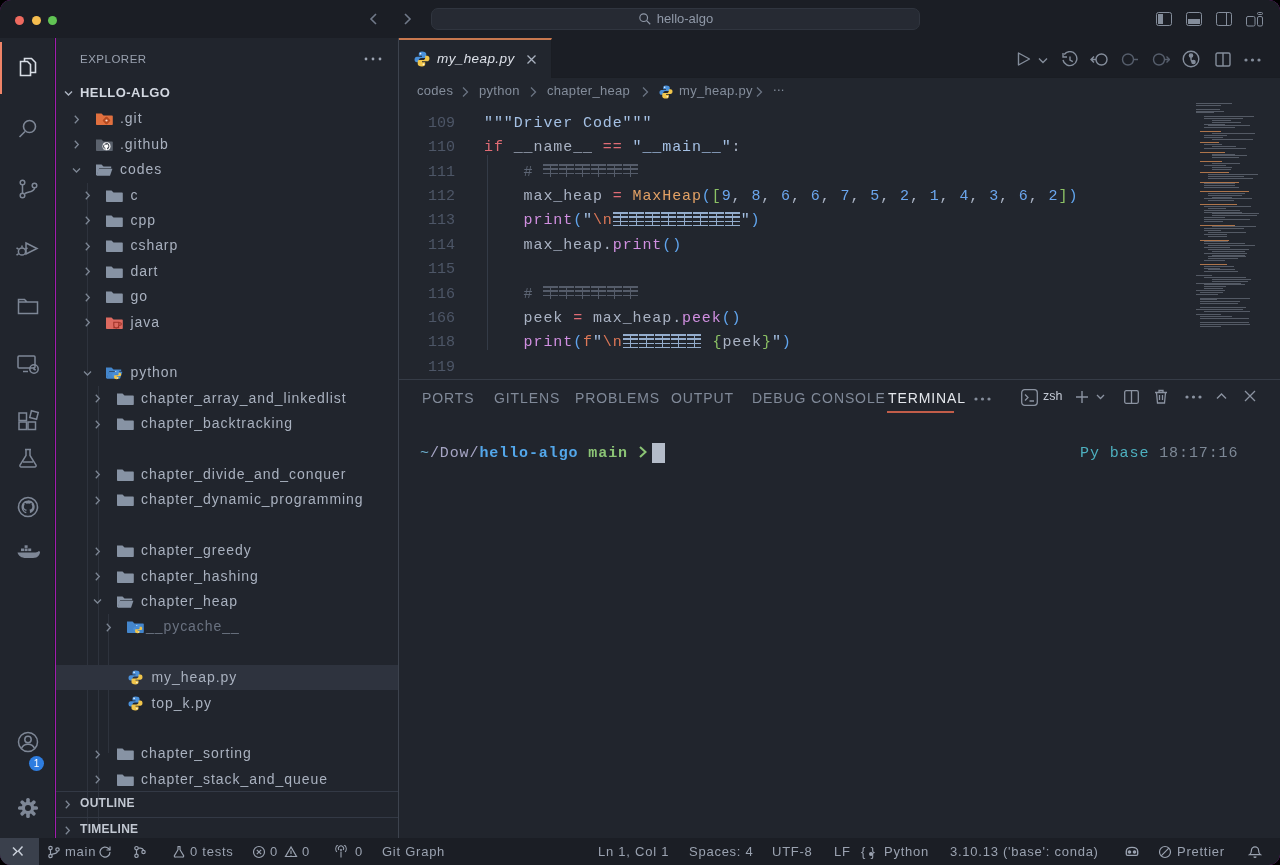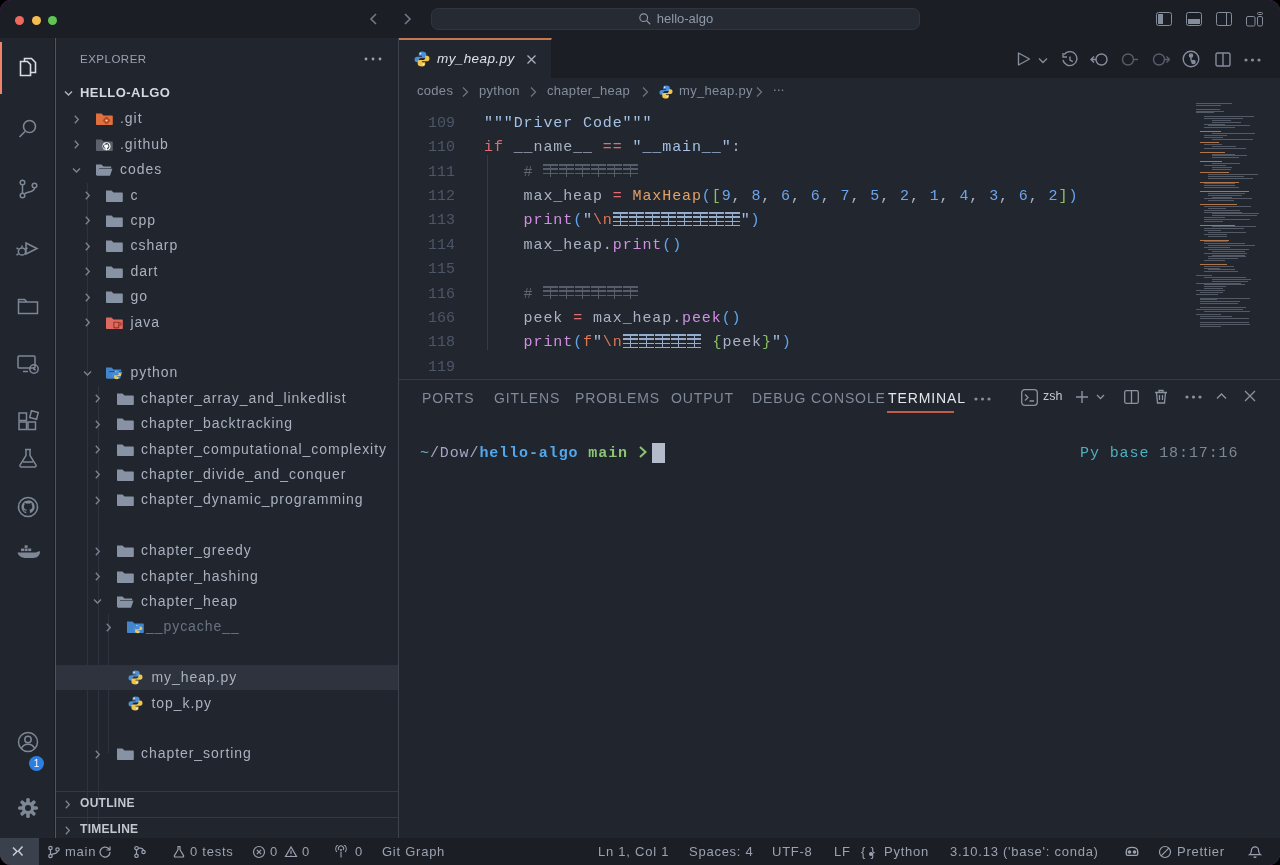--- a/index.html
+++ b/index.html
@@ -307,29 +307,20 @@
       </div>
 <div class="row" style="top:373.1px">
 <svg class="chev" style="left:36.0px" width="11" height="11" viewBox="0 0 11 11">
           <path d="M3.8 1.8l3.5 3.7-3.5 3.7" stroke="#7d8694" stroke-width="1.3" fill="none"></path>
         </svg>
 <svg class="fi" style="left:59.5px" width="18" height="15" viewBox="0 0 18 15">
           <path d="M1 2.5h5.5l2 2H17a.8.8 0 0 1 .8.8v8a.8.8 0 0 1-.8.8H1.8a.8.8 0 0 1-.8-.8z" fill="#8793a4"></path>
         </svg>
 <span class="nm" style="left:85px">chapter_backtracking</span>
       </div>
-<div class="row" style="top:398.5px">
-<svg class="chev" style="left:36.0px" width="11" height="11" viewBox="0 0 11 11">
-          <path d="M3.8 1.8l3.5 3.7-3.5 3.7" stroke="#7d8694" stroke-width="1.3" fill="none"></path>
-        </svg>
-<svg class="fi" style="left:59.5px" width="18" height="15" viewBox="0 0 18 15">
-          <path d="M1 2.5h5.5l2 2H17a.8.8 0 0 1 .8.8v8a.8.8 0 0 1-.8.8H1.8a.8.8 0 0 1-.8-.8z" fill="#8793a4"></path>
-        </svg>
-<span class="nm" style="left:85px">chapter_computational_complexity</span>
-      </div>
 <div class="row" style="top:423.9px">
 <svg class="chev" style="left:36.0px" width="11" height="11" viewBox="0 0 11 11">
           <path d="M3.8 1.8l3.5 3.7-3.5 3.7" stroke="#7d8694" stroke-width="1.3" fill="none"></path>
         </svg>
 <svg class="fi" style="left:59.5px" width="18" height="15" viewBox="0 0 18 15">
           <path d="M1 2.5h5.5l2 2H17a.8.8 0 0 1 .8.8v8a.8.8 0 0 1-.8.8H1.8a.8.8 0 0 1-.8-.8z" fill="#8793a4"></path>
         </svg>
 <span class="nm" style="left:85px">chapter_divide_and_conquer</span>
       </div>
 <div class="row" style="top:449.3px">
@@ -407,20 +398,29 @@
 <span class="nm" style="left:95.5px">top_k.py</span>
       </div>
 <div class="row" style="top:703.3px">
 <svg class="chev" style="left:36.0px" width="11" height="11" viewBox="0 0 11 11">
           <path d="M3.8 1.8l3.5 3.7-3.5 3.7" stroke="#7d8694" stroke-width="1.3" fill="none"></path>
         </svg>
 <svg class="fi" style="left:59.5px" width="18" height="15" viewBox="0 0 18 15">
           <path d="M1 2.5h5.5l2 2H17a.8.8 0 0 1 .8.8v8a.8.8 0 0 1-.8.8H1.8a.8.8 0 0 1-.8-.8z" fill="#8793a4"></path>
         </svg>
 <span class="nm" style="left:85px">chapter_sorting</span>
+      </div>
+<div class="row" style="top:728.7px">
+<svg class="chev" style="left:36.0px" width="11" height="11" viewBox="0 0 11 11">
+          <path d="M3.8 1.8l3.5 3.7-3.5 3.7" stroke="#7d8694" stroke-width="1.3" fill="none"></path>
+        </svg>
+<svg class="fi" style="left:59.5px" width="18" height="15" viewBox="0 0 18 15">
+          <path d="M1 2.5h5.5l2 2H17a.8.8 0 0 1 .8.8v8a.8.8 0 0 1-.8.8H1.8a.8.8 0 0 1-.8-.8z" fill="#8793a4"></path>
+        </svg>
+<span class="nm" style="left:85px">chapter_stack_and_queue</span>
       </div>
 <div class="abs" style="left:0;top:752.5px;width:342px;height:1px;background:#333945"></div>
 <div class="row" style="top:753px">
         <svg class="chev" style="left:6px" width="11" height="11" viewBox="0 0 11 11">
           <path d="M3.8 1.8l3.5 3.7-3.5 3.7" stroke="#7d8694" stroke-width="1.3" fill="none"></path>
         </svg>
         <span class="nm sechead" style="left:24px">OUTLINE</span>
       </div>
 <div class="abs" style="left:0;top:778.5px;width:342px;height:1px;background:#333945"></div>
 <div class="row" style="top:779px">

